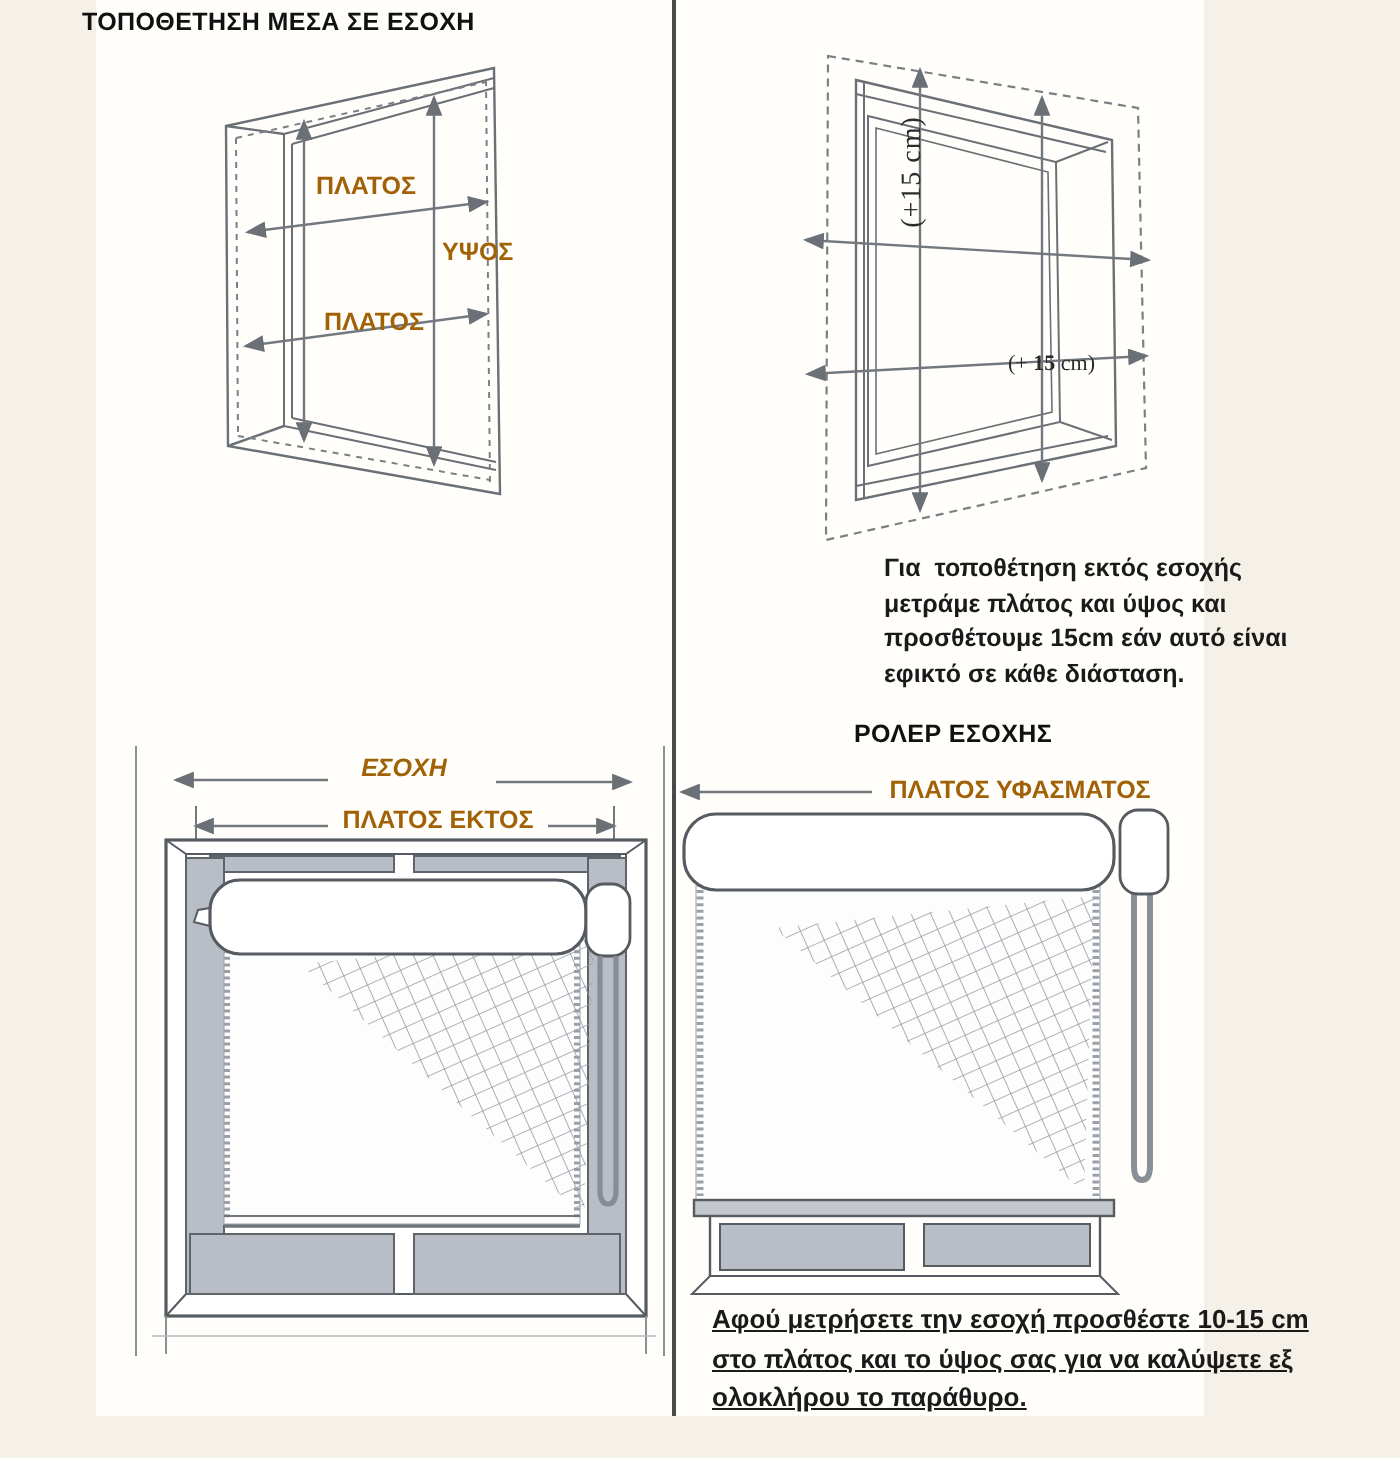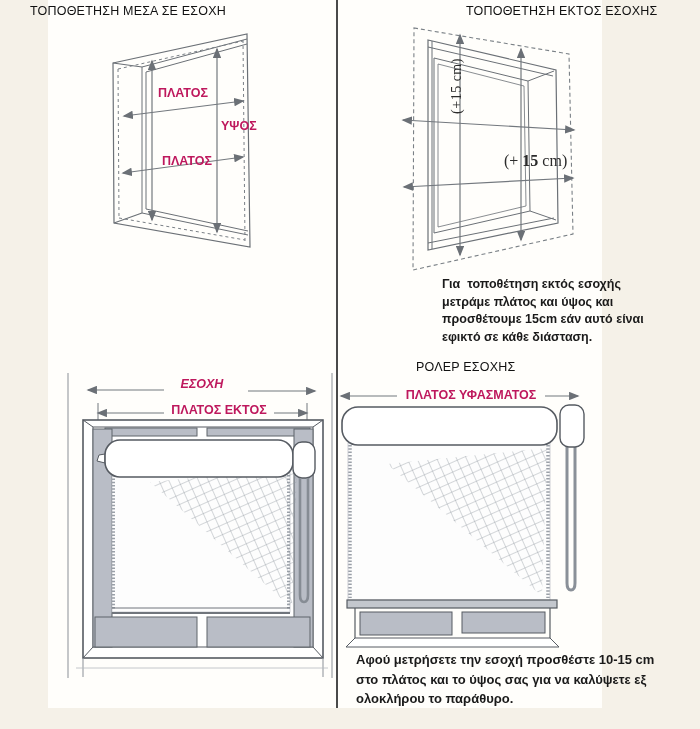--- a/index.html
+++ b/index.html
@@ -1,22 +1,22 @@
 <!DOCTYPE html>
 <html><head>
 <meta charset="utf-8">
 <style>
   html,body{margin:0;padding:0;}
   body{font-family:"Liberation Sans",sans-serif;background:#f5f1e8;}
   #stage{position:relative;width:700px;height:729px;background:#f5f1e8;overflow:hidden;}
   .panel{position:absolute;left:48px;top:0;width:554px;height:708px;background:#fffefb;}
   .divider{position:absolute;left:336px;top:0;width:2px;height:708px;background:#4a4a4a;}
   .abs{position:absolute;}
-  .ttl{font-weight:normal;font-size:12.5px;color:#111;letter-spacing:.2px;white-space:nowrap;}
-  .lbl{font-weight:bold;font-size:12.5px;color:#be185d;white-space:nowrap;}
+  .ttl{font-weight:bold;font-size:12.5px;color:#111;letter-spacing:.2px;white-space:nowrap;margin-left:11px;}
+  .lbl{font-weight:bold;font-size:12.5px;color:#a16207;white-space:nowrap;}
   .cap{font-weight:bold;font-size:12.5px;line-height:17.5px;color:#1a1a1a;white-space:pre-line;}
   .cap-lg{font-size:13px;line-height:19.5px;}
   .center{text-align:center;}
   .onwhite{background:#fffefb;padding:0 4px;}
   .serif{font-family:"Liberation Serif",serif;font-weight:normal;color:#2b2b2b;}
   .rot90{transform:rotate(-90deg);transform-origin:center center;}
   svg{display:block;}
 </style>
 </head>
 <body>
@@ -59,41 +59,40 @@
       <line x1="39" y1="88" x2="158" y2="73" marker-start="url(#arw)" marker-end="url(#arw)"></line>
       <line x1="38" y1="145" x2="158" y2="129" marker-start="url(#arw)" marker-end="url(#arw)"></line>
     </g>
   </svg>
 
   <div class="abs lbl center" style="left:148px;top:86px;width:70px;">ΠΛΑΤΟΣ</div>
   <div class="abs lbl center" style="left:152px;top:154px;width:70px;">ΠΛΑΤΟΣ</div>
   <div class="abs lbl" style="left:221px;top:119px;">ΥΨΟΣ</div>
 
 
-  <div class="abs ttl" style="left:466px;top:4px;">ΤΟΠΟΘΕΤΗΣΗ ΕΚΤΟΣ ΕΣΟΧΗΣ</div>
 
   <svg class="abs" style="left:398px;top:22px;" width="190" height="255" viewBox="0 0 190 255">
     <path d="M16,6 L171,32 L175,212 L15,248 Z" fill="none" stroke="#7a8086" stroke-width="1.1" stroke-dasharray="4 3"></path>
     <g stroke="#6b7076" fill="none" stroke-width="1.2">
       <path d="M30,18 L158,48 L160,201 L30,228 Z"></path>
       <path d="M30,25 L155,54 M30,221 L156,196 M34,19 L34,227" stroke-width="1"></path>
       <path d="M36,36 L130,59 L132,189 L36,211 Z" stroke-width="1"></path>
       <path d="M40,42 L126,64 L128,184 L40,205 Z" stroke-width="0.8"></path>
       <path d="M130,59 L156,49 M132,189 L158,198" stroke-width="1"></path>
     </g>
     <g stroke="#73787e" stroke-width="1.2">
       <line x1="62" y1="13" x2="62" y2="233" marker-start="url(#arw)" marker-end="url(#arw)"></line>
       <line x1="123" y1="27" x2="123" y2="218" marker-start="url(#arw)" marker-end="url(#arw)"></line>
       <line x1="5" y1="98" x2="176" y2="108" marker-start="url(#arw)" marker-end="url(#arw)"></line>
       <line x1="6" y1="165" x2="175" y2="156" marker-start="url(#arw)" marker-end="url(#arw)"></line>
     </g>
   </svg>
 
   <div class="abs serif rot90 center" style="left:427px;top:78px;width:60px;font-size:14px;letter-spacing:.5px;">(+15 cm)</div>
-  <div class="abs serif" style="left:504px;top:152px;font-size:16px;text-align:center;"><span>(+</span>&nbsp;<b>15</b>&nbsp;<span>cm)</span></div>
+  <div class="abs serif" style="left:504px;top:176px;font-size:11px;text-align:center;"><span>(+</span>&nbsp;<b>15</b>&nbsp;<span>cm)</span></div>
 
   <div class="abs cap" style="left:442px;top:276px;width:210px;">Για &nbsp;τοποθέτηση εκτός εσοχής
 μετράμε πλάτος και ύψος και
 προσθέτουμε 15cm εάν αυτό είναι
 εφικτό σε κάθε διάσταση.</div>
 
   <svg class="abs" style="left:60px;top:370px;" width="280" height="318" viewBox="0 0 280 318">
     <g stroke="#8b9097" stroke-width="1">
       <line x1="8" y1="3" x2="8" y2="308"></line>
       <line x1="272" y1="3" x2="272" y2="308"></line>
@@ -160,19 +159,19 @@
     <clipPath id="clipBR">
         <polygon points="52,78 212,62 207,210"></polygon>
       </clipPath>
     <rect x="50" y="60" width="165" height="152" clip-path="url(#clipBR)" fill="url(#net)"></rect>
     <rect x="12" y="214" width="210" height="8" fill="#c3c7cd" stroke="#565b62" stroke-width="1.2"></rect>
     <path d="M232,61 L232,197 Q232,204 236,204 Q240,204 240,197 L240,61" fill="none" stroke="#8a9098" stroke-width="3"></path>
     <rect x="7" y="21" width="215" height="38" rx="16" fill="#ffffff" stroke="#565b62" stroke-width="1.6"></rect>
     <rect x="225" y="19" width="24" height="42" rx="9" fill="#ffffff" stroke="#565b62" stroke-width="1.4"></rect>
   </svg>
 
-  <div class="abs lbl center onwhite" style="left:397px;top:388px;width:140px;">ΠΛΑΤΟΣ ΥΦΑΣΜΑΤΟΣ</div>
+  <div class="abs lbl center onwhite" style="left:436px;top:388px;width:140px;">ΠΛΑΤΟΣ ΥΦΑΣΜΑΤΟΣ</div>
 
-  <div class="abs cap cap-lg" style="left:356px;top:650px;width:300px;">Αφού μετρήσετε την εσοχή προσθέστε 10-15 cm
+  <div class="abs cap cap-lg" style="left:356px;top:650px;width:300px;text-decoration:underline;">Αφού μετρήσετε την εσοχή προσθέστε 10-15 cm
 στο πλάτος και το ύψος σας για να καλύψετε εξ
 ολοκλήρου το παράθυρο.</div>
 
 </div>
 
 </body></html>

